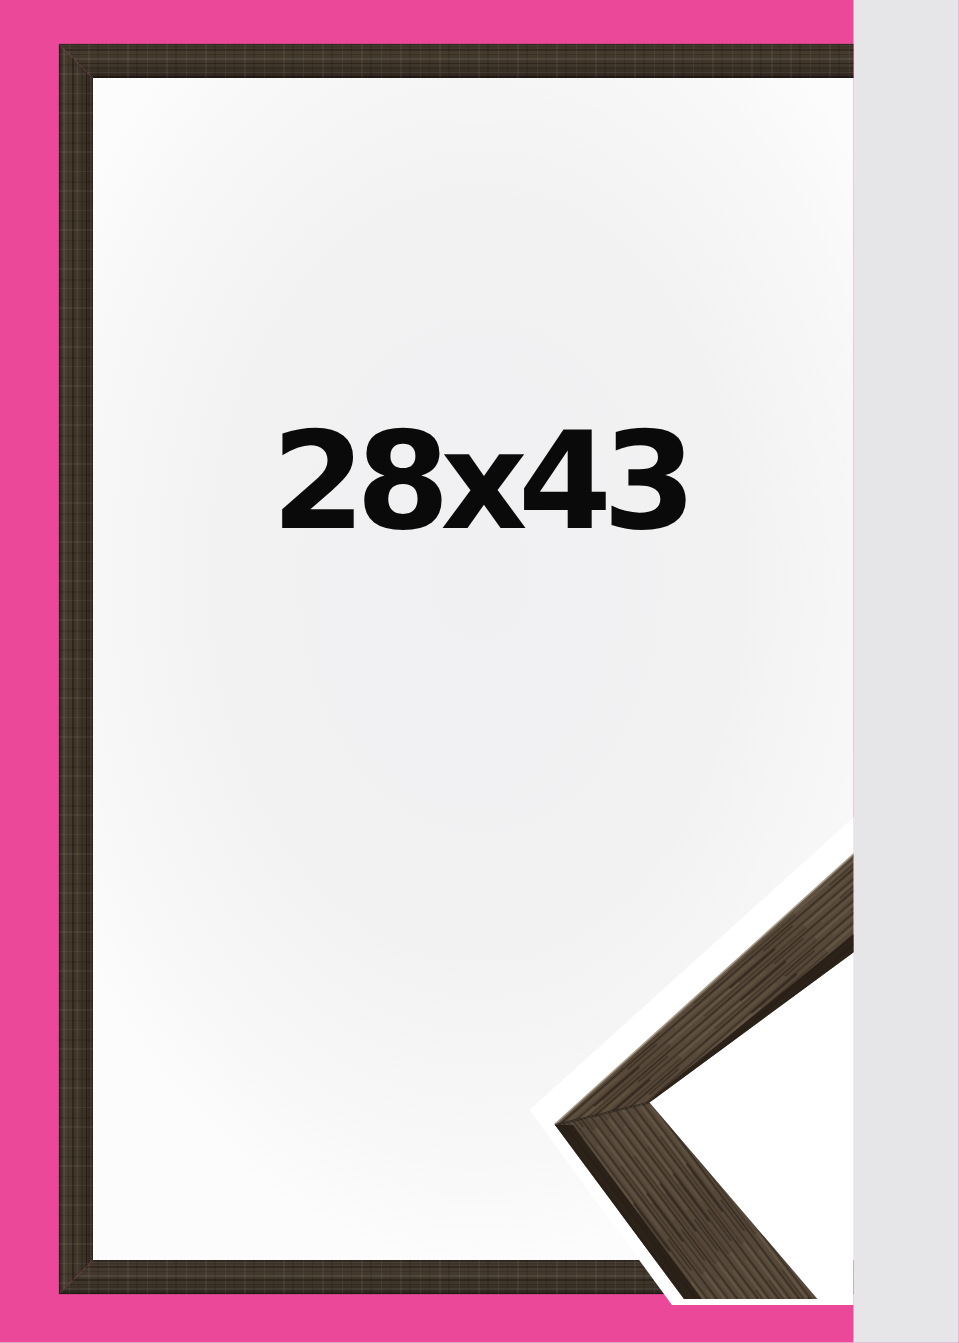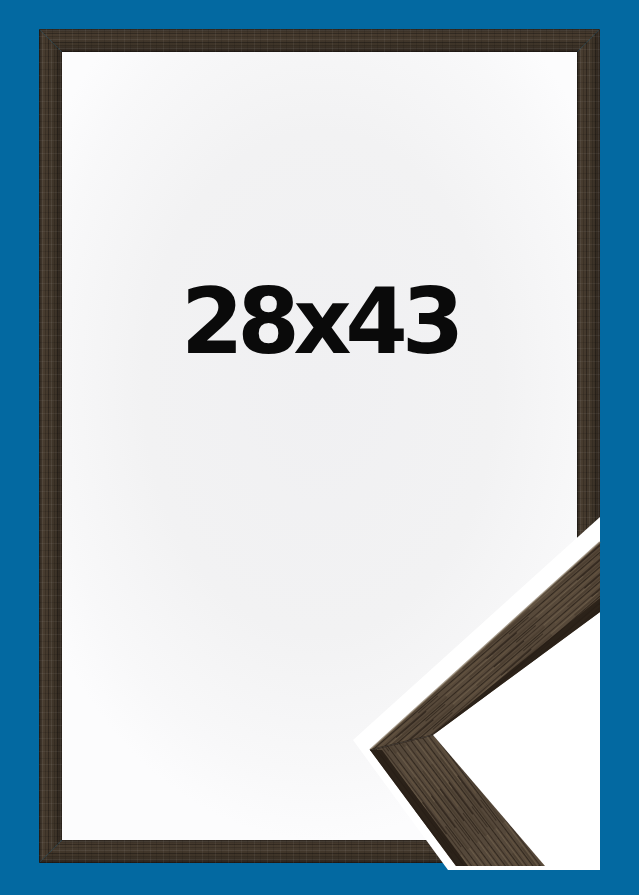--- a/index.html
+++ b/index.html
@@ -1,19 +1,19 @@
 <!DOCTYPE html>
 <html><head>
 <meta charset="utf-8">
 <style>
   html,body{margin:0;padding:0;background:#e6e6e8;}
   .stage{
     position:relative;
-    width:639px;height:895px;
-    background:#0369a1;
+    width:569px;height:895px;
+    background:#ec4899;
     overflow:hidden;
     font-family:"DejaVu Sans","Liberation Sans",sans-serif;
   }
   
   .opening{
     position:absolute;left:62px;top:52px;width:515px;height:788px;
     background:radial-gradient(ellipse 62% 58% at 50% 42%,
       #f0f0f2 0%, #f2f2f3 55%, #f8f8f9 85%, #fcfcfd 100%);
   }
   

